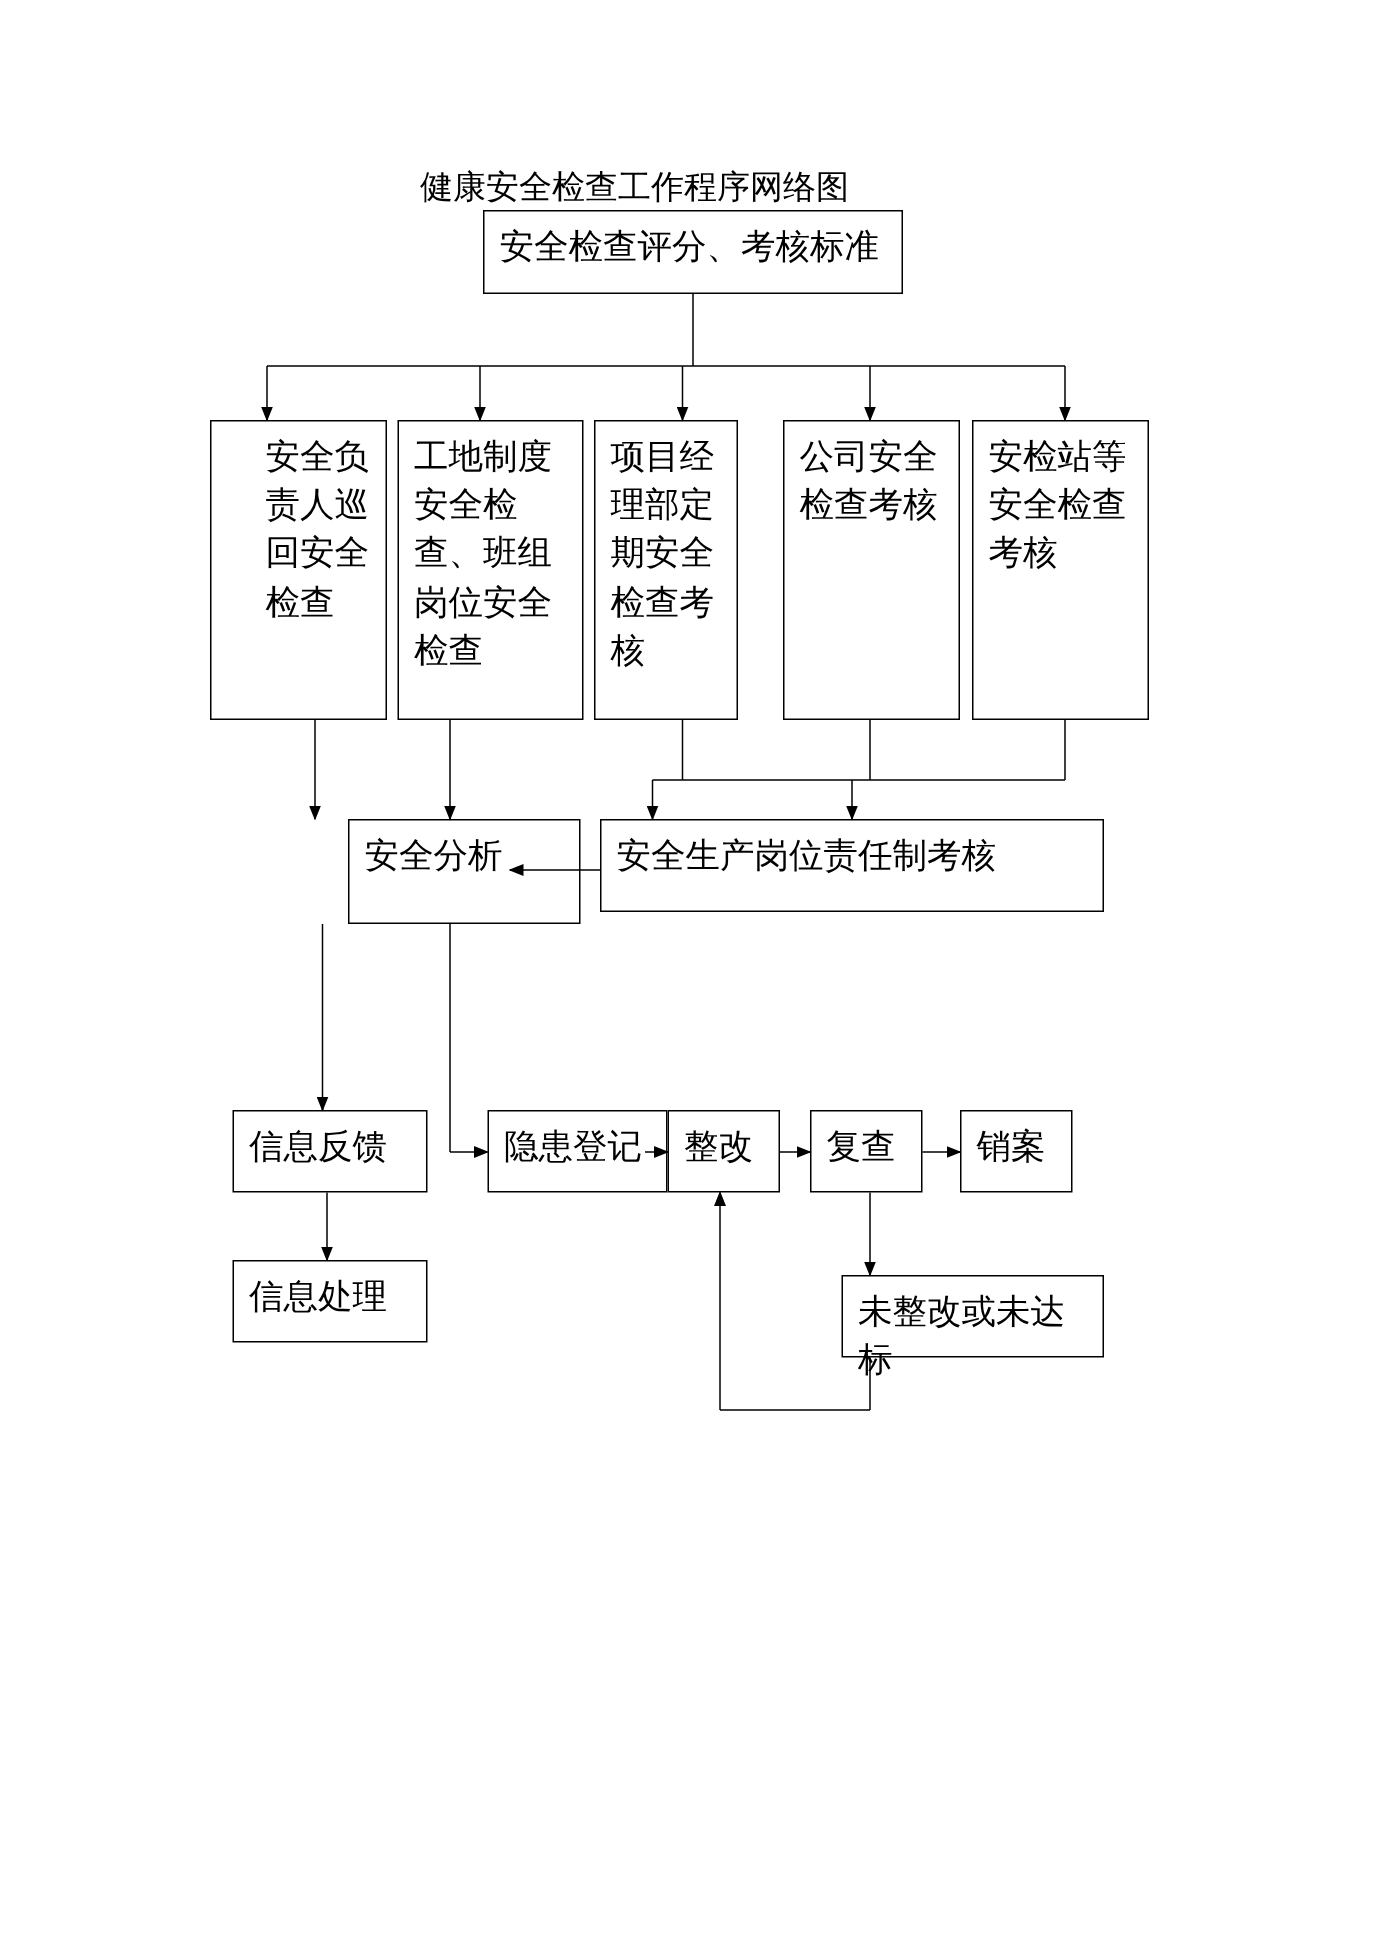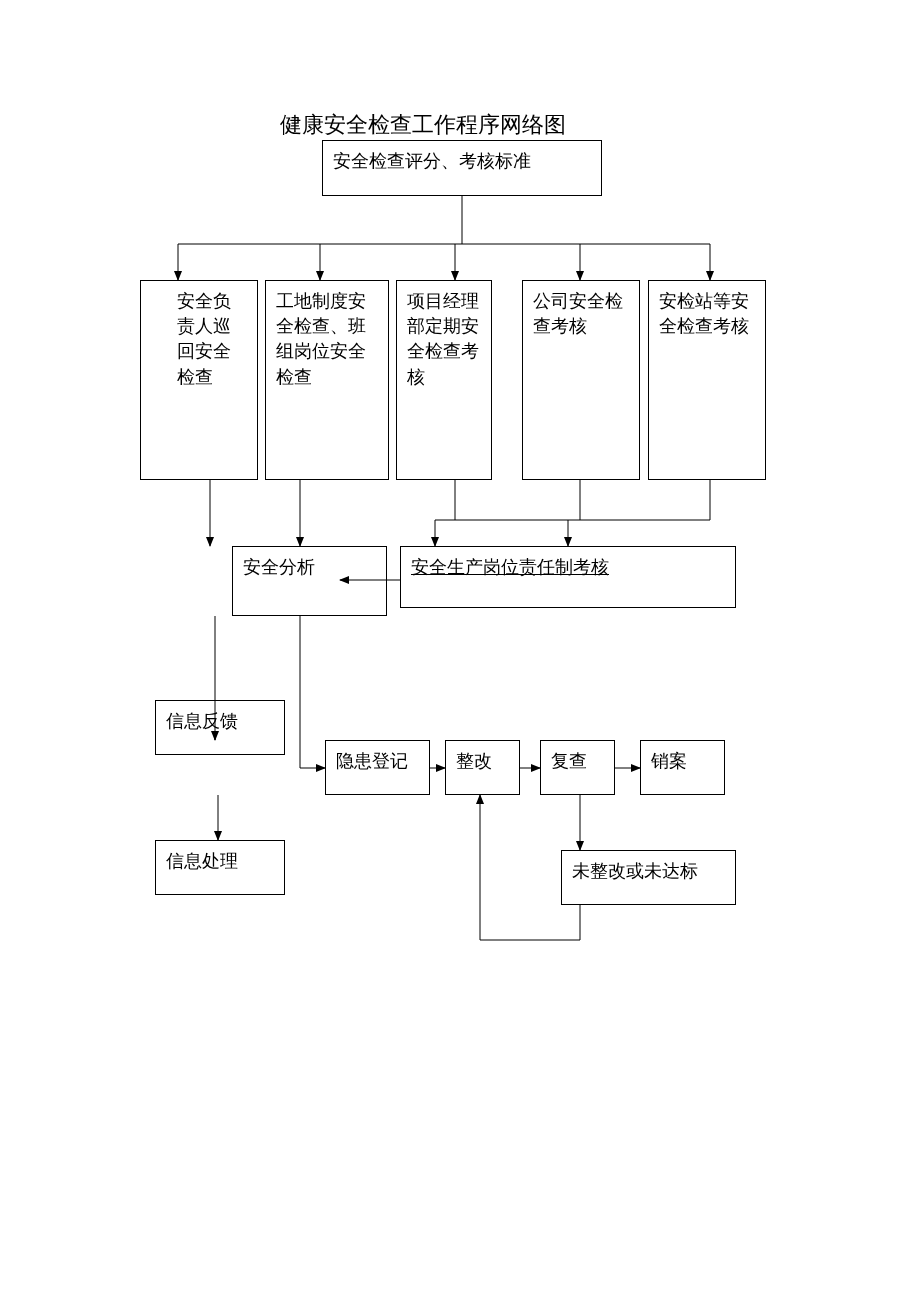--- a/index.html
+++ b/index.html
@@ -14,21 +14,21 @@
       position: absolute;
       font-size: 22px;
       color: #000;
       white-space: nowrap;
       text-align: center;
     }
     .box {
       position: absolute;
       border: 1px solid #000;
       background: #fff;
-      font-size: 18px;
+      font-size: 23px;
       color: #000;
       padding: 8px 10px;
       line-height: 1.4;
     }
     svg.connectors {
       position: absolute;
       left: 0; top: 0;
       width: 920px; height: 1301px;
       pointer-events: none;
     }
@@ -42,27 +42,27 @@
 
 <div class="box" style="left:322px; top:140px; width:280px; height:56px;">安全检查评分、考核标准</div>
 
 <div class="box" style="left:140px; top:280px; width:118px; height:200px;padding-left:36px;">安全负责人巡回安全检查</div>
 <div class="box" style="left:265px; top:280px; width:124px; height:200px;">工地制度安全检查、班组岗位安全检查</div>
 <div class="box" style="left:396px; top:280px; width:96px; height:200px;">项目经理部定期安全检查考核</div>
 <div class="box" style="left:522px; top:280px; width:118px; height:200px;">公司安全检查考核</div>
 <div class="box" style="left:648px; top:280px; width:118px; height:200px;">安检站等安全检查考核</div>
 
 <div class="box" style="left:185px; top:546px; width:155px; height:70px;margin-left:47px;">安全分析</div>
-<div class="box" style="left:400px; top:546px; width:336px; height:62px;text-decoration:underline;">安全生产岗位责任制考核</div>
+<div class="box" style="left:400px; top:546px; width:336px; height:62px;">安全生产岗位责任制考核</div>
 
-<div class="box" style="left:155px; top:700px; width:130px; height:55px;">信息反馈</div>
-<div class="box" style="left:325px; top:740px; width:105px; height:55px;">隐患登记</div>
+<div class="box" style="left:155px; top:740px; width:130px; height:55px;">信息反馈</div>
+<div class="box" style="left:325px; top:740px; width:120px; height:55px;">隐患登记</div>
 <div class="box" style="left:445px; top:740px; width:75px; height:55px;">整改</div>
 <div class="box" style="left:540px; top:740px; width:75px; height:55px;">复查</div>
-<div class="box" style="left:640px; top:740px; width:85px; height:55px;">销案</div>
+<div class="box" style="left:640px; top:740px; width:75px; height:55px;">销案</div>
 
 <div class="box" style="left:155px; top:840px; width:130px; height:55px;">信息处理</div>
 <div class="box" style="left:540px; top:850px; width:175px; height:55px;margin-left:21px;">未整改或未达标</div>
 
 <svg class="connectors">
   <defs>
     <marker id="arrowhead" markerWidth="10" markerHeight="8" refX="9" refY="4" orient="auto">
       <polygon points="0 0, 10 4, 0 8" fill="#000"></polygon>
     </marker>
   </defs>

